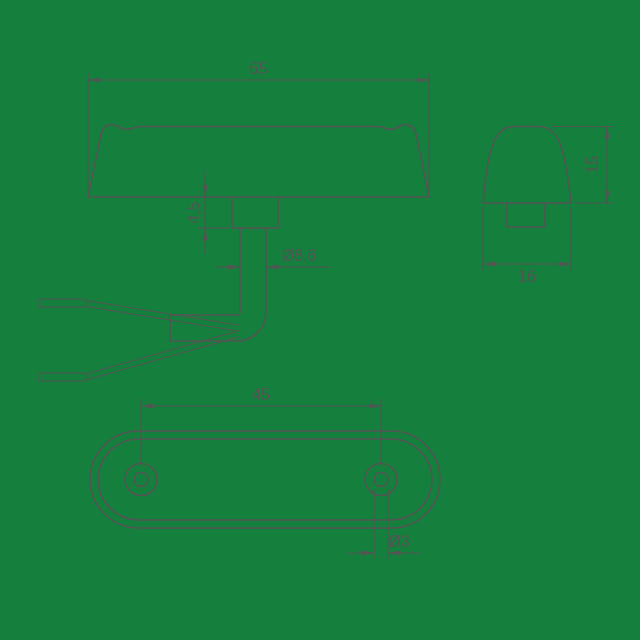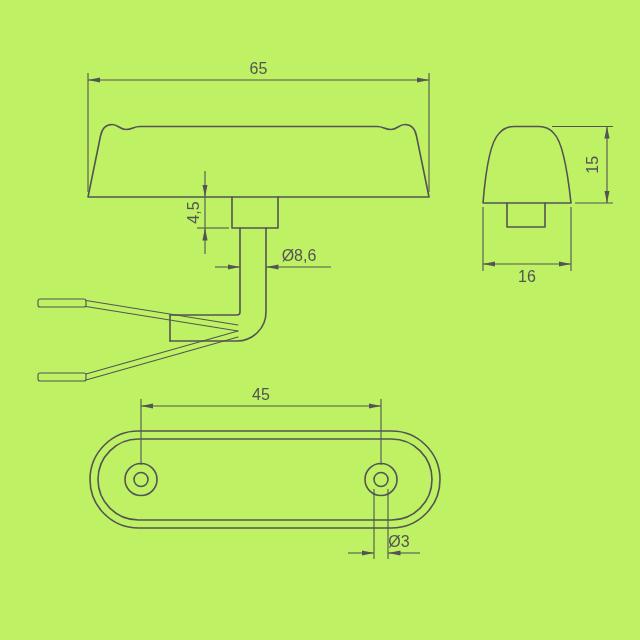--- a/index.html
+++ b/index.html
@@ -1,16 +1,16 @@
 <!DOCTYPE html>
 <html><head>
 <meta charset="utf-8">
 <style>
   html,body{margin:0;padding:0;background:#ffffff;}
-  .canvas{width:640px;height:640px;position:relative;background:#bef264;overflow:hidden;}
+  .canvas{width:640px;height:640px;position:relative;background:#15803d;overflow:hidden;}
   svg{display:block;}
   svg text{
     font-family:"Liberation Sans", sans-serif;
     font-size:16px;
     fill:#545454;
   }
   .part{fill:none;stroke:#545454;stroke-width:1.6;stroke-linejoin:round;stroke-linecap:round;}
   .thin{fill:none;stroke:#545454;stroke-width:1.1;stroke-linecap:round;}
   .dim{fill:none;stroke:#545454;stroke-width:1.1;}
 </style>

